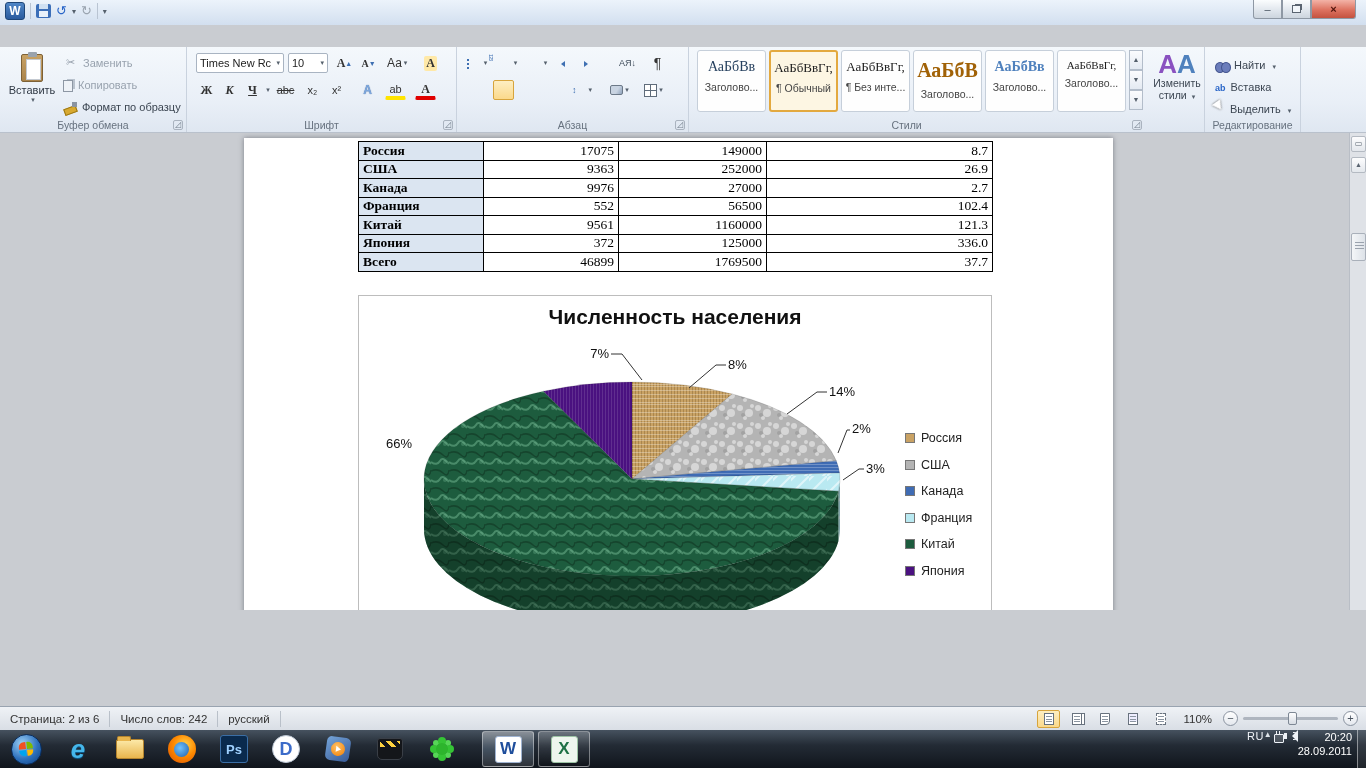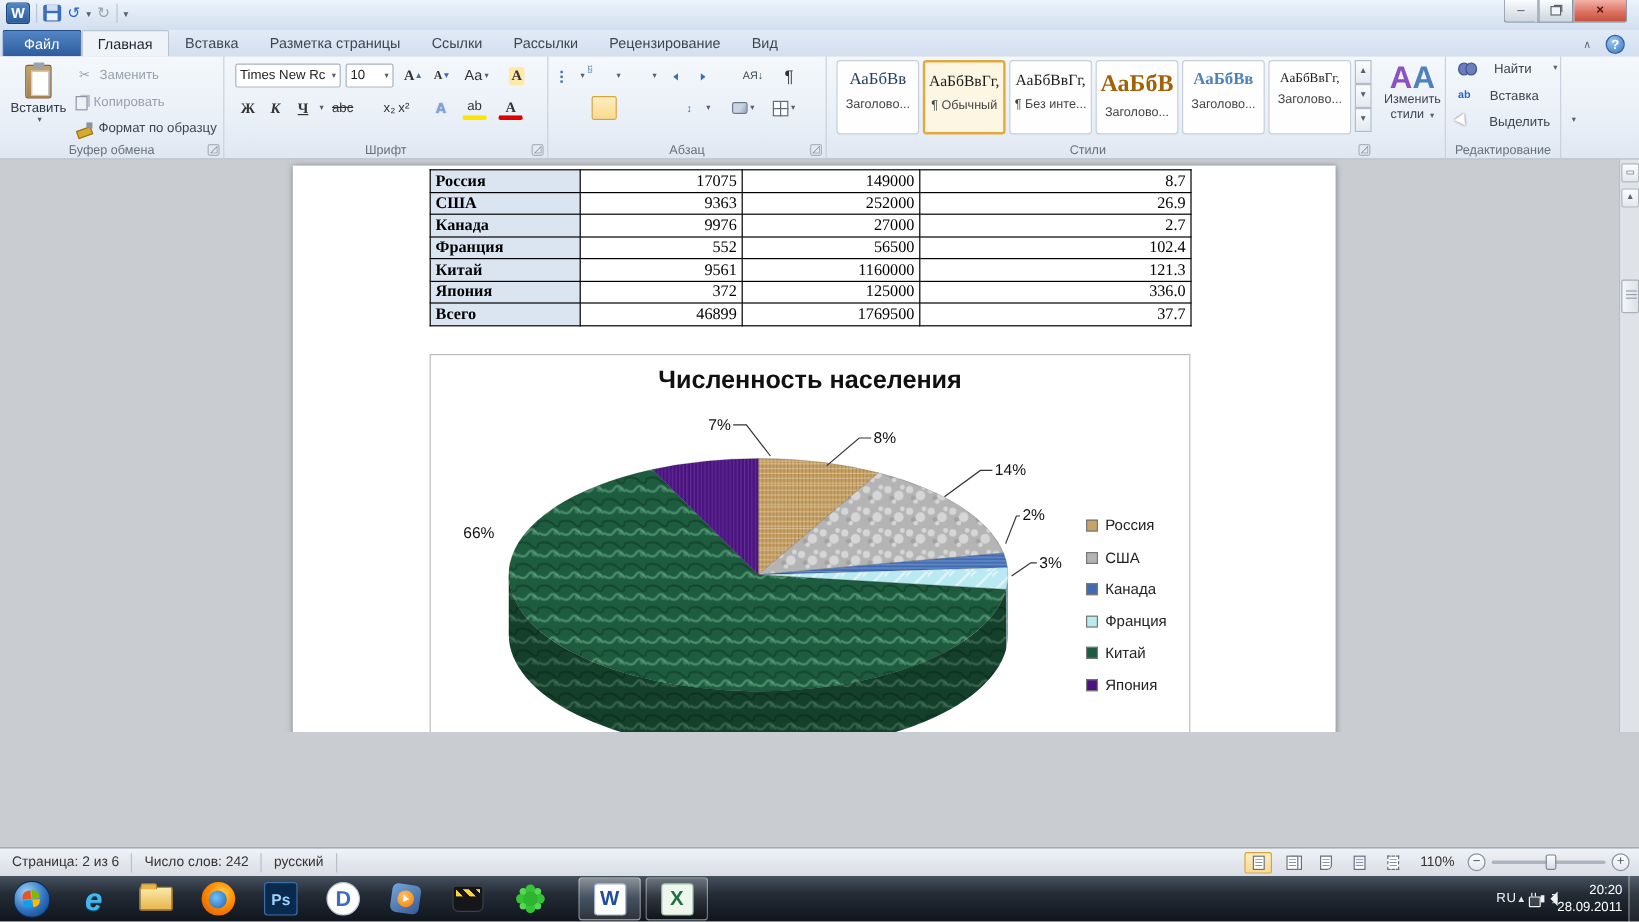--- a/index.html
+++ b/index.html
@@ -80,21 +80,21 @@
 .stItem.sel{border:2px solid #e3a93f;background:#fdf6e3}
 .stSample{display:block;margin-top:8px;font-family:"Liberation Serif",serif;color:#1c1c1c;white-space:nowrap;font-size:13px}
 .stName{display:block;margin-top:6px;font-size:10.5px;color:#444;white-space:nowrap}
 .st0 .stSample{font-size:14px;color:#27415f}
 .st3 .stSample{font-size:20px;font-weight:bold;color:#a16207}
 .st4 .stSample{font-size:14px;font-weight:bold;color:#4f81bd}
 .st5 .stSample{font-size:11px}
 .stScroll{position:absolute;width:14px;height:20px;border:1px solid #b3bdca;background:linear-gradient(#fbfcfe,#e4eaf2);font-size:7px;color:#55606c;text-align:center;line-height:18px}
 .chgA{font-size:26px;font-weight:bold;line-height:26px}
 .chgA b{color:#8a51c0}.chgA i{color:#4f81bd;font-style:normal}
-.edrow{position:absolute;left:10px;display:flex;align-items:flex-start;gap:16px;font-size:11px;color:#3c4652;height:19px;white-space:nowrap}
+.edrow{position:absolute;left:10px;display:flex;align-items:flex-end;gap:5px;font-size:11px;color:#3c4652;height:19px;white-space:nowrap}
 .binoc{width:14px;height:9px;position:relative}
 .binoc:before,.binoc:after{content:"";position:absolute;top:0;width:8px;height:9px;border-radius:50%;background:#6b7dbb;border:1px solid #42548f}
 .binoc:after{left:6px}
 .selarr{width:0;height:0;border:5px solid transparent;border-top:9px solid #fff;filter:drop-shadow(0 0 1px #555);transform:rotate(-35deg)}
 .abrep{font-size:9px;color:#2a66c8;font-weight:bold}
 
 
 .docarea{position:absolute;top:133px;left:0;width:1366px;height:477px;background:#c9ccd1;overflow:hidden}
 .page{position:absolute;left:244px;top:5px;width:869px;height:568px;background:#fff;box-shadow:0 0 5px rgba(60,64,72,.55)}
 .doc-table{position:absolute;left:114px;top:3px;border-collapse:collapse;font-family:"Liberation Serif",serif;font-size:13.5px;color:#000}
@@ -150,21 +150,21 @@
 .psq{width:28px;height:28px;background:#0a2a4d;border:1px solid #3b6ea5;border-radius:3px;color:#9fd1ff;font-weight:bold;font-size:13px;display:flex;align-items:center;justify-content:center}
 .dpl{width:28px;height:28px;border-radius:50%;background:#fff;border:1px solid #b9c4d2;color:#3b6bc9;font-weight:bold;font-size:18px;display:flex;align-items:center;justify-content:center}
 .wmp{width:24px;height:24px;border-radius:5px;background:linear-gradient(135deg,rgba(120,170,225,.95),rgba(60,100,170,.85));transform:rotate(8deg);display:flex;align-items:center;justify-content:center}
 .wmp i{width:14px;height:14px;border-radius:50%;background:radial-gradient(circle at 40% 35%,#ffc268,#f07c00);display:block;position:relative}
 .wmp i:before{content:"";position:absolute;left:5px;top:4px;border:3px solid transparent;border-left:5px solid #fff}
 .dev{width:26px;height:22px;background:#14161a;border-radius:3px 3px 5px 5px;position:relative;border:1px solid #3a3f47}
 .dev:before{content:"";position:absolute;left:2px;top:2px;right:2px;height:6px;background:repeating-linear-gradient(45deg,#ffd23f 0 4px,#14161a 4px 8px)}
 .icq{width:12px;height:12px;border-radius:50%;background:#2db52d;box-shadow:0 -8px 0 -2px #35c435,0 8px 0 -2px #35c435,8px 0 0 -2px #35c435,-8px 0 0 -2px #35c435,6px -6px 0 -3px #57d657,-6px -6px 0 -3px #57d657,6px 6px 0 -3px #57d657,-6px 6px 0 -3px #57d657}
 .wdoc{width:27px;height:27px;background:#fff;border:1px solid #9fb3d1;border-radius:3px;display:flex;align-items:center;justify-content:center;font-weight:bold;font-size:17px;color:#1f4e9c}
 .xdoc{width:27px;height:27px;background:#eef6ee;border:1px solid #9cc3a4;border-radius:3px;display:flex;align-items:center;justify-content:center;font-weight:bold;font-size:17px;color:#1e7145}
-.tray{position:absolute;right:12px;top:0;height:38px;display:flex;align-items:center;color:#eef2f7}
+.tray{position:absolute;right:12px;top:0;height:38px;display:flex;color:#eef2f7}
 .ru{font-size:11px;letter-spacing:.5px}
 .trayarr{font-size:8px;color:#dfe5ea}
 .plug{width:12px;height:12px;position:relative}
 .plug:before{content:"";position:absolute;left:2px;top:4px;width:8px;height:7px;border:1px solid #eef2f7;border-radius:1px;background:rgba(255,255,255,.15)}
 .plug:after{content:"";position:absolute;left:4px;top:1px;width:1.5px;height:3px;background:#eef2f7;box-shadow:3px 0 0 #eef2f7}
 .spk{width:14px;height:12px;position:relative}
 .spk:before{content:"";position:absolute;left:0;top:3px;width:3px;height:6px;background:#eef2f7}
 .spk:after{content:"";position:absolute;left:2px;top:0;border:6px solid transparent;border-right:6px solid #eef2f7}
 .spk i{position:absolute;right:0;top:2px;width:5px;height:8px;border:1.5px solid #eef2f7;border-left:none;border-radius:0 6px 6px 0}
 .clock{font-size:11px;line-height:14px;text-align:right;color:#fff}
@@ -188,36 +188,20 @@
     </div>
     <div class="win-controls">
       <div class="wbtn min">–</div>
       <div class="wbtn">
           <span class="rest"></span>
         </div>
       <div class="wbtn close">×</div>
     </div>
   </div>
 
-  <div class="tabrow">
-    <div class="tabs">
-      <span class="tab file">Файл</span>
-      <span class="tab active">Главная</span>
-      <span class="tab">Вставка</span>
-      <span class="tab">Разметка страницы</span>
-      <span class="tab">Ссылки</span>
-      <span class="tab">Рассылки</span>
-      <span class="tab">Рецензирование</span>
-      <span class="tab">Вид</span>
-    </div>
-    <div class="ribbon-right">
-      <span class="chev">∧</span>
-      <span class="helpbtn">?</span>
-    </div>
-  </div>
 
   <div class="ribbon">
 
     <div class="group" style="left:0;width:187px">
       <div class="bigbtn">
         <div class="clipicon"></div>
         <span>Вставить</span>
         <div class="darr">▾</div>
       </div>
       <div class="crow dis" style="top:6px">
@@ -258,21 +242,21 @@
           <span class="darr">▾</span>
         </div>
       <div class="sbtn" style="left:233px;top:6px">
           <span class="fLet" style="background:#ffe9a8;padding:0 2px;border-radius:2px">А</span>
         </div>
       <div class="sbtn fLet" style="left:9px;top:33px">Ж</div>
       <div class="sbtn fLet" style="left:32px;top:33px;font-style:italic">К</div>
       <div class="sbtn fLet uline" style="left:55px;top:33px">Ч</div>
       <div class="sbtn darr" style="left:74px;top:33px;min-width:10px">▾</div>
       <div class="sbtn strike" style="left:88px;top:33px">abc</div>
-      <div class="sbtn" style="left:127px;top:33px;font-size:11px">x₂</div>
+      <div class="sbtn" style="left:115px;top:33px;font-size:11px">x₂</div>
       <div class="sbtn" style="left:139px;top:33px;font-size:11px">x²</div>
       <div class="sbtn effA" style="left:170px;top:33px">А</div>
       <div class="sbtn hlab" style="left:198px;top:33px">ab</div>
       <div class="sbtn fcol" style="left:228px;top:33px">А</div>
       <div class="glabel">Шрифт</div>
       <div class="launcher">◿</div>
     </div>
 
     <div class="group" style="left:457px;width:232px">
       <div class="sbtn" style="left:12px;top:6px">

